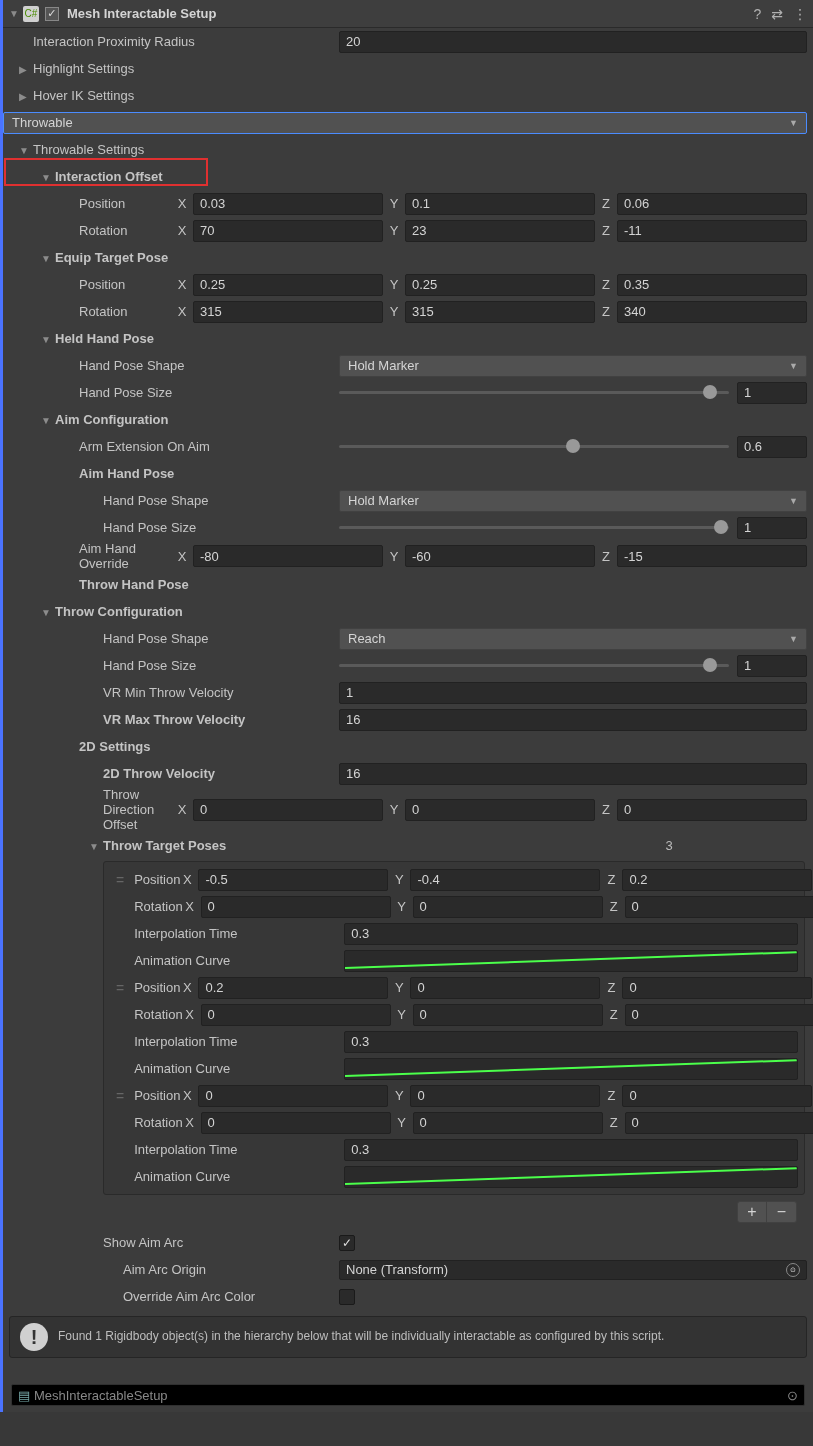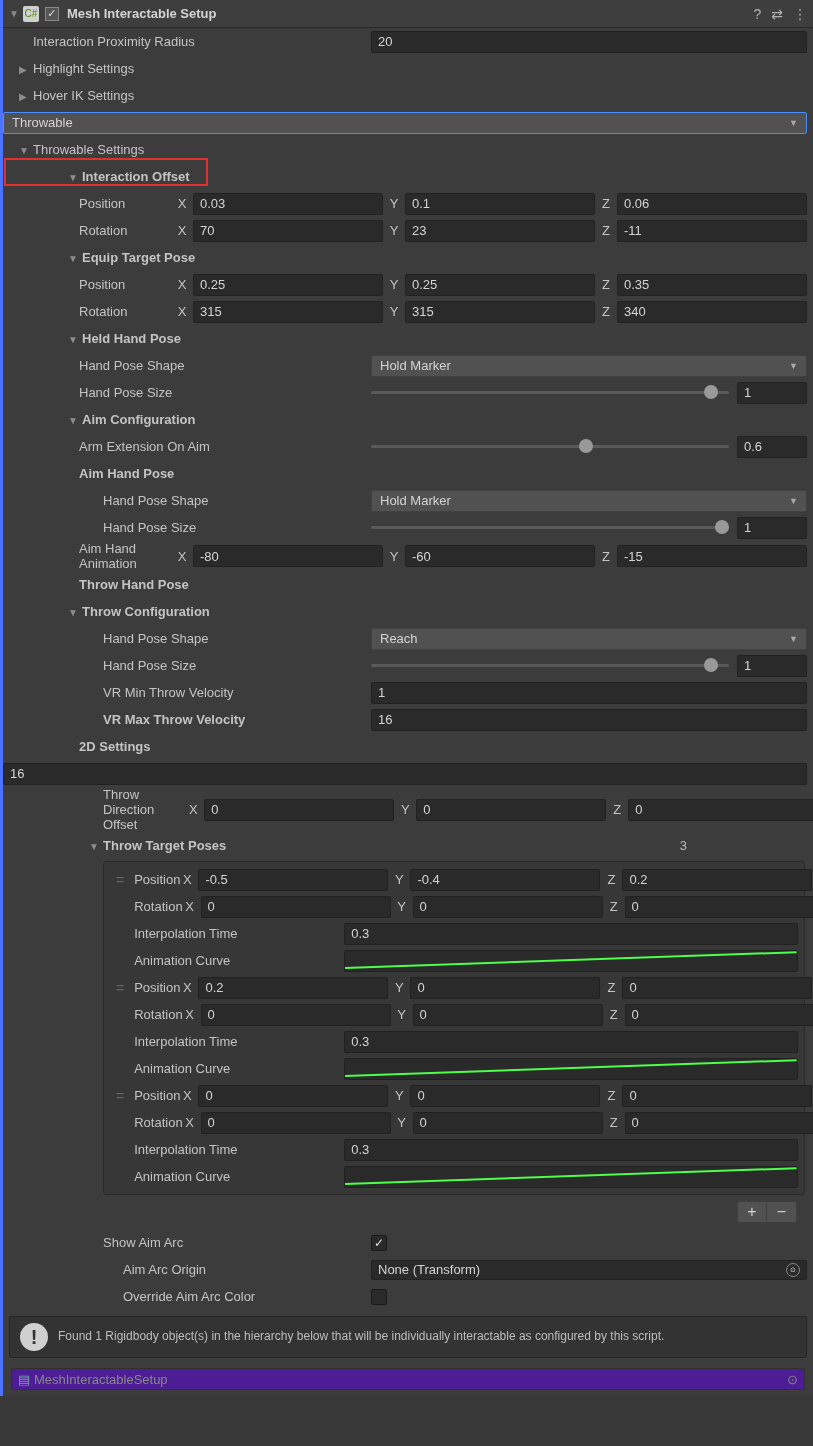--- a/index.html
+++ b/index.html
@@ -4,25 +4,25 @@
 <style>
 * { box-sizing: border-box; margin: 0; padding: 0; font-family: 'Segoe UI', Arial, sans-serif; }
 body { background: #383838; color: #c4c4c4; font-size: 13px; width: 813px; }
 .component { border-left: 3px solid #4b73ff; background: #3c3c3c; }
 .header { display: flex; align-items: center; padding: 4px 6px; background: #3e3e3e; border-bottom: 1px solid #2a2a2a; height: 28px; }
 .header .fold { color: #8a8a8a; margin-right: 4px; font-size: 10px; }
 .header .icon { width: 16px; height: 16px; background: #d0d0d0; border-radius: 2px; margin-right: 6px; display: flex; align-items: center; justify-content: center; font-size: 10px; color: #4a8c00; }
 .header .check { width: 14px; height: 14px; border: 1px solid #888; background: #555; margin-right: 8px; display: flex; align-items: center; justify-content: center; font-size: 11px; color: #ddd; }
 .header .title { font-weight: bold; flex: 1; color: #d4d4d4; }
 .header .right-icons { display: flex; gap: 10px; color: #b0b0b0; font-size: 14px; }
-.row { display: flex; align-items: center; min-height: 27px; padding-right: 6px; gap: 32px; }
+.row { display: flex; align-items: center; min-height: 27px; padding-right: 6px; }
 .label { width: 336px; padding-left: 30px; color: #c4c4c4; }
 .label.bold { font-weight: bold; }
 .label.l1 { padding-left: 30px; }
-.label.l2 { padding-left: 52px; margin-left: 27px; }
+.label.l2 { padding-left: 52px; }
 .label.l3 { padding-left: 76px; }
 .label.l4 { padding-left: 100px; }
 .label.l5 { padding-left: 120px; }
 .fold-tri { display: inline-block; width: 12px; color: #8c8c8c; font-size: 10px; margin-left: -14px; margin-right: 2px; }
 .fold-right { display: inline-block; width: 12px; color: #8c8c8c; font-size: 10px; margin-left: -14px; margin-right: 2px; }
 .field { flex: 1; }
 .text-input { background: #2a2a2a; border: 1px solid #212121; color: #d4d4d4; padding: 3px 6px; width: 100%; border-radius: 2px; font-size: 13px; height: 22px; }
 .dropdown { background: #515151; border: 1px solid #414141; color: #d4d4d4; padding: 3px 8px; width: 100%; border-radius: 2px; display: flex; justify-content: space-between; align-items: center; height: 22px; }
 .dropdown.highlighted { border: 1px solid #4b8cff; }
 .dropdown .arrow { color: #aaa; font-size: 9px; }
@@ -45,21 +45,21 @@
 .array-btn:first-child { border-radius: 3px 0 0 3px; }
 .array-btn:last-child { border-radius: 0 3px 3px 0; border-left: none; }
 .checkbox { width: 16px; height: 16px; background: #2a2a2a; border: 1px solid #1a1a1a; display: flex; align-items: center; justify-content: center; font-size: 12px; color: #ddd; border-radius: 2px; }
 .objfield { flex: 1; background: #2a2a2a; border: 1px solid #212121; color: #d4d4d4; padding: 3px 6px; border-radius: 2px; display: flex; justify-content: space-between; align-items: center; height: 20px; }
 .objfield .circ { width: 14px; height: 14px; border: 1px solid #888; border-radius: 50%; display: flex; align-items: center; justify-content: center; font-size: 7px; }
 .info-box { margin: 6px; background: #333; border: 1px solid #252525; border-radius: 3px; padding: 6px 10px; display: flex; align-items: center; gap: 10px; }
 .info-icon { width: 28px; height: 28px; background: #d0d0d0; border-radius: 50%; display: flex; align-items: center; justify-content: center; color: #333; font-weight: bold; font-size: 20px; flex-shrink: 0; }
 .info-text { font-size: 12px; color: #bdbdbd; line-height: 1.3; }
 .script-row { display: flex; align-items: center; padding: 4px 8px 6px; }
 .script-label { width: 328px; padding-left: 22px; color: #888; }
-.script-field { flex: 1; background: #4c1d95; border: 1px solid #303030; color: #888; padding: 3px 6px; border-radius: 2px; display: flex; justify-content: space-between; align-items: center; height: 22px; }
+.script-field { flex: 1; background: #000000; border: 1px solid #303030; color: #888; padding: 3px 6px; border-radius: 2px; display: flex; justify-content: space-between; align-items: center; height: 22px; margin-top: 16px; }
 .wrapper { position: relative; }
 .count-field { width: 460px; text-align: center; color: #bbb; padding-left: 200px; }
 </style>
 </head>
 <body>
 
 <div class="wrapper">
 <div class="component">
 
 <div class="header">
@@ -203,21 +203,21 @@
 <div class="row">
   <div class="label l4">Hand Pose Size</div>
   <div class="slider-row">
     <div class="slider-track">
             <div class="slider-thumb" style="left:98%"></div>
           </div>
     <input class="slider-value" value="1" style="">
   </div>
 </div>
 <div class="row">
-  <div class="label l3">Aim Hand Animation</div>
+  <div class="label l3">Aim Hand Override</div>
   <div class="xyz-row">
     <span class="xyz-label">X</span>
           <input class="xyz-input" value="-80" style="">
     <span class="xyz-label">Y</span>
           <input class="xyz-input" value="-60" style="">
     <span class="xyz-label">Z</span>
           <input class="xyz-input" value="-15" style="">
   </div>
 </div>
 
@@ -250,20 +250,21 @@
   <div class="field"><input class="text-input" value="1" style=""></div>
 </div>
 <div class="row">
   <div class="label l4 bold">VR Max Throw Velocity</div>
   <div class="field"><input class="text-input" value="16" style=""></div>
 </div>
 <div class="row">
         <div class="label l3 bold">2D Settings</div>
       </div>
 <div class="row">
+  <div class="label l4 bold">2D Throw Velocity</div>
   <div class="field"><input class="text-input" value="16" style=""></div>
 </div>
 <div class="row">
   <div class="label l4" style="width:276px">Throw Direction Offset</div>
   <div class="xyz-row">
     <span class="xyz-label">X</span>
           <input class="xyz-input" value="0" style="">
     <span class="xyz-label">Y</span>
           <input class="xyz-input" value="0" style="">
     <span class="xyz-label">Z</span>

